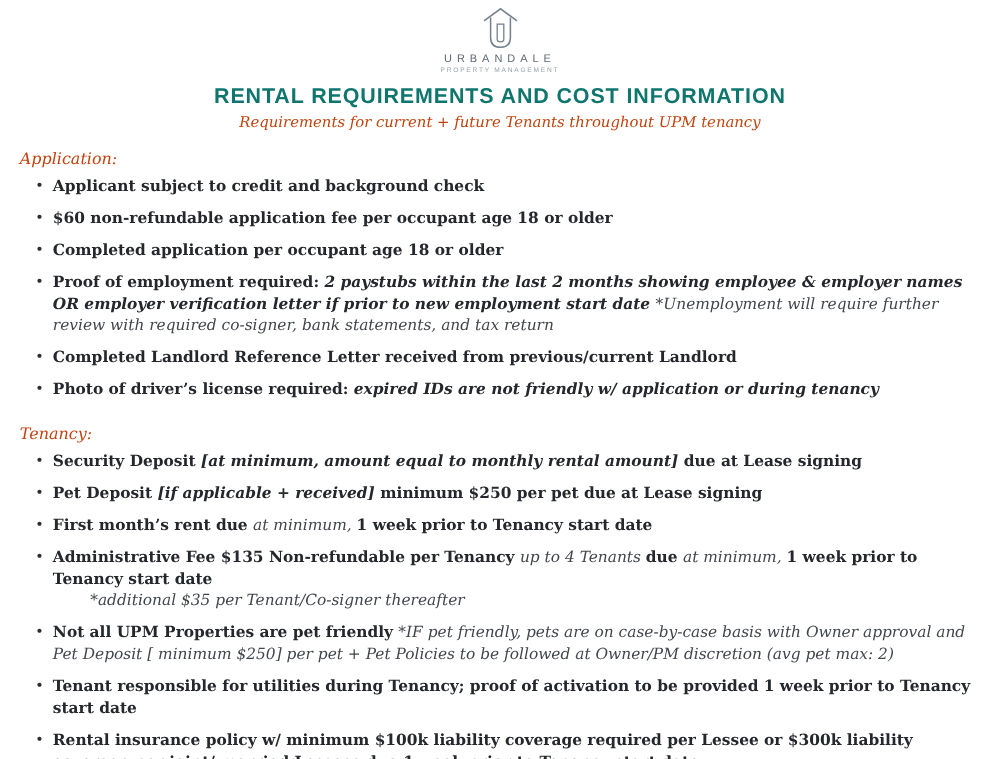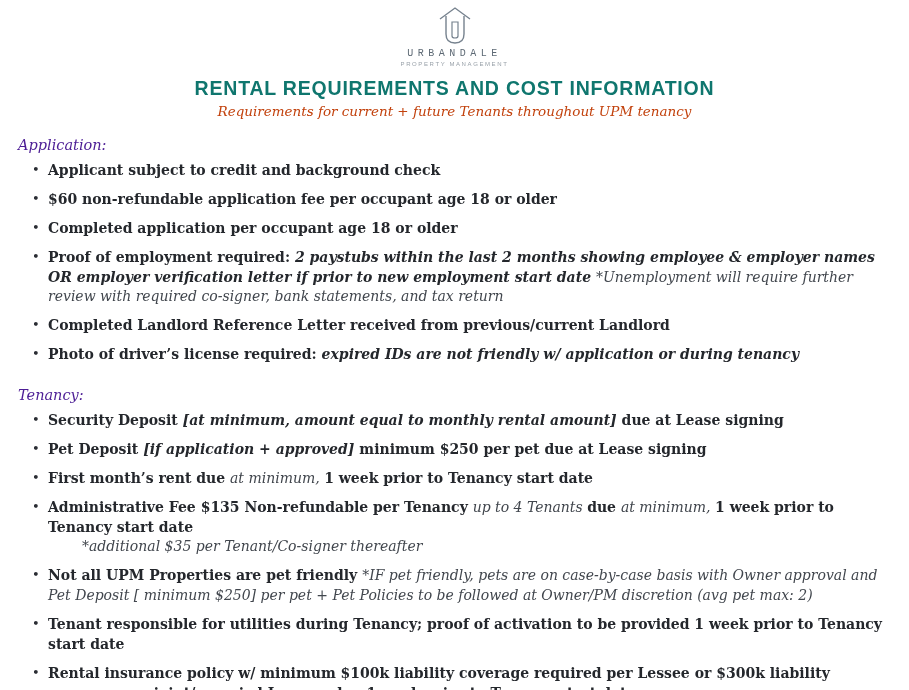--- a/index.html
+++ b/index.html
@@ -9,21 +9,21 @@
     font-family:"DejaVu Serif", serif;
     color:#24272c;
     overflow:hidden;
   }
   .page{padding:4px 18px 0 18px;box-sizing:border-box;}
 
   
   .logo{display:flex;flex-direction:column;align-items:center;margin-top:2px;}
   .logo svg{display:block;}
   .brand{
-    font-family:Liberation Mono, monospace;
+    font-family:Liberation Sans, sans-serif;
     font-size:10px;letter-spacing:4.5px;color:#5d6974;
     margin-top:2px;font-weight:400;
   }
   .tagline{
     font-family:"Liberation Sans", sans-serif;
     font-size:6px;letter-spacing:1.6px;color:#99a1a9;
     margin-top:2px;
   }
 
   
@@ -35,21 +35,21 @@
   }
   .subtitle{
     text-align:center;font-style:italic;font-size:13.5px;
     color:#c2410c;margin-top:3px;
   }
 
   
   .section{margin-top:18px;}
   .section + .section{margin-top:22px;}
   .section-heading{
-    font-style:italic;font-size:14.5px;color:#4c1d95;
+    font-style:italic;font-size:14.5px;color:#c2410c;
     margin-bottom:8px;
   }
   ul.bullets{margin:0;padding:0 0 0 30px;list-style:none;}
   ul.bullets li{
     position:relative;
     font-size:14px;line-height:1.42;
     margin-bottom:9px;
     padding-left:0;
   }
   ul.bullets li::before{
@@ -97,21 +97,21 @@
           <li><span class="seg-b">Completed application per occupant age 18 or older</span></li>
           <li><span class="seg-b">Proof of employment required: </span><span class="seg-bi">2 paystubs within the last 2 months showing employee &amp; employer names OR employer verification letter if prior to new employment start date </span><span class="seg-i">*Unemployment will require further review with required co-signer, bank statements, and tax return</span></li>
           <li><span class="seg-b">Completed Landlord Reference Letter received from previous/current Landlord</span></li>
           <li><span class="seg-b">Photo of driver’s license required: </span><span class="seg-bi">expired IDs are not friendly w/ application or during tenancy</span></li>
         </ul>
       </div>
       <div class="section">
         <div class="section-heading">Tenancy:</div>
         <ul class="bullets">
           <li><span class="seg-b">Security Deposit </span><span class="seg-bi">[at minimum, amount equal to monthly rental amount] </span><span class="seg-b">due at Lease signing</span></li>
-          <li><span class="seg-b">Pet Deposit </span><span class="seg-bi">[if application + approved] </span><span class="seg-b">minimum $250 per pet due at Lease signing</span></li>
+          <li><span class="seg-b">Pet Deposit </span><span class="seg-bi">[if applicable + received] </span><span class="seg-b">minimum $250 per pet due at Lease signing</span></li>
           <li><span class="seg-b">First month’s rent due </span><span class="seg-i">at minimum, </span><span class="seg-b">1 week prior to Tenancy start date</span></li>
           <li><span class="seg-b">Administrative Fee $135 Non-refundable per Tenancy </span><span class="seg-i">up to 4 Tenants </span><span class="seg-b">due </span><span class="seg-i">at minimum, </span><span class="seg-b">1 week prior to Tenancy start date</span><span class="seg-iblock">*additional $35 per Tenant/Co-signer thereafter</span></li>
           <li><span class="seg-b">Not all UPM Properties are pet friendly </span><span class="seg-i">*IF pet friendly, pets are on case-by-case basis with Owner approval and Pet Deposit [ minimum $250] per pet + Pet Policies to be followed at Owner/PM discretion (avg pet max: 2)</span></li>
           <li><span class="seg-b">Tenant responsible for utilities during Tenancy; proof of activation to be provided 1 week prior to Tenancy start date</span></li>
           <li><span class="seg-b">Rental insurance policy w/ minimum $100k liability coverage required per Lessee or $300k liability coverage per joint/ married Lessees due 1 week prior to Tenancy start date</span></li>
         </ul>
       </div>
     </div>
 
 </div>

